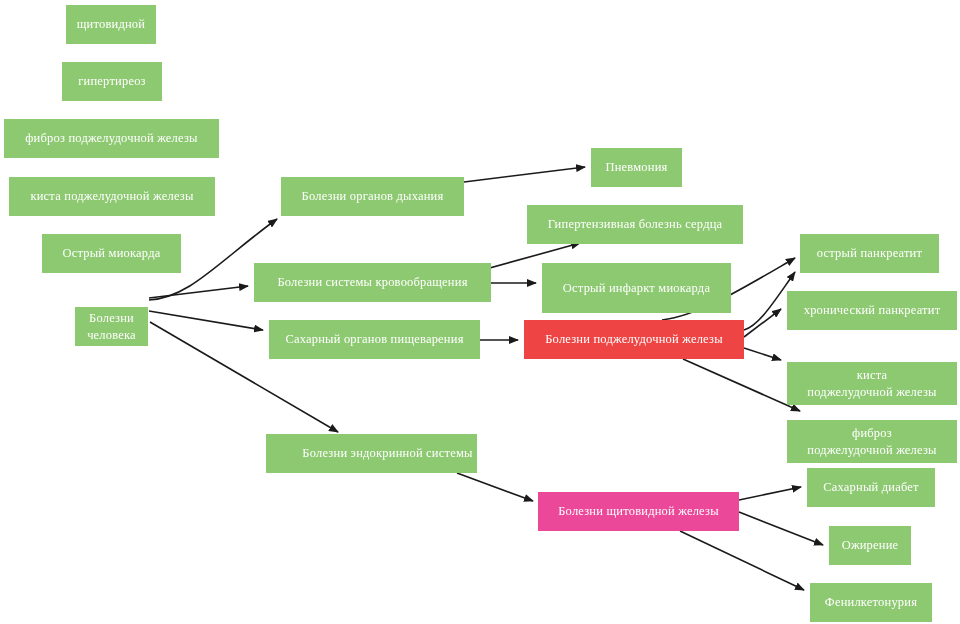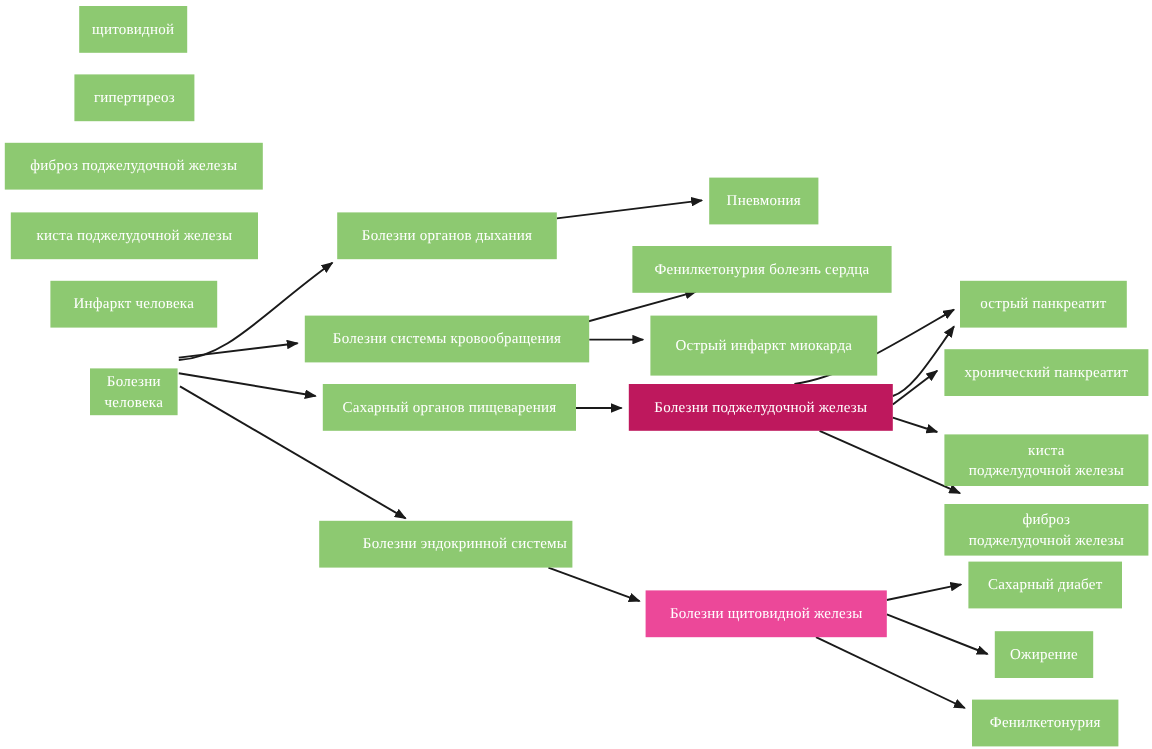--- a/index.html
+++ b/index.html
@@ -78,31 +78,31 @@
         <path d="M 739,512 L 823,545" fill="none" stroke="#1a1a1a" stroke-width="1.6" marker-end="url(#arrowhead)"></path>
         <path d="M 680,531 L 804,590" fill="none" stroke="#1a1a1a" stroke-width="1.6" marker-end="url(#arrowhead)"></path>
       </g>
   </svg>
 
   <div id="node-layer">
       <div class="node" style="left: 66px; top: 5px; width: 90px; height: 39px; background: rgb(141, 201, 113); color: rgb(255, 255, 255);">щитовидной</div>
       <div class="node" style="left: 62px; top: 62px; width: 100px; height: 39px; background: rgb(141, 201, 113); color: rgb(255, 255, 255);">гипертиреоз</div>
       <div class="node" style="left: 4px; top: 119px; width: 215px; height: 39px; background: rgb(141, 201, 113); color: rgb(255, 255, 255);">фиброз поджелудочной железы</div>
       <div class="node" style="left: 9px; top: 177px; width: 206px; height: 39px; background: rgb(141, 201, 113); color: rgb(255, 255, 255);">киста поджелудочной железы</div>
-      <div class="node" style="left: 42px; top: 234px; width: 139px; height: 39px; background: rgb(141, 201, 113); color: rgb(255, 255, 255);">Инфаркт человека</div>
+      <div class="node" style="left: 42px; top: 234px; width: 139px; height: 39px; background: rgb(141, 201, 113); color: rgb(255, 255, 255);">Острый миокарда</div>
       <div class="node two-line" style="left: 75px; top: 290px; width: 73px; height: 39px; background: rgb(141, 201, 113); color: rgb(255, 255, 255);">Болезни
 человека</div>
       <div class="node" style="left: 281px; top: 177px; width: 183px; height: 39px; background: rgb(141, 201, 113); color: rgb(255, 255, 255);">Болезни органов дыхания</div>
       <div class="node" style="left: 254px; top: 263px; width: 237px; height: 39px; background: rgb(141, 201, 113); color: rgb(255, 255, 255);">Болезни системы кровообращения</div>
       <div class="node" style="left: 269px; top: 320px; width: 211px; height: 39px; background: rgb(141, 201, 113); color: rgb(255, 255, 255);">Сахарный органов пищеварения</div>
       <div class="node" style="left: 266px; top: 434px; width: 211px; height: 39px; background: rgb(141, 201, 113); color: rgb(255, 255, 255); padding-left: 36px;">Болезни эндокринной системы</div>
       <div class="node" style="left: 591px; top: 148px; width: 91px; height: 39px; background: rgb(141, 201, 113); color: rgb(255, 255, 255);">Пневмония</div>
-      <div class="node" style="left: 527px; top: 205px; width: 216px; height: 39px; background: rgb(141, 201, 113); color: rgb(255, 255, 255);">Фенилкетонурия болезнь сердца</div>
+      <div class="node" style="left: 527px; top: 205px; width: 216px; height: 39px; background: rgb(141, 201, 113); color: rgb(255, 255, 255);">Гипертензивная болезнь сердца</div>
       <div class="node" style="left: 542px; top: 263px; width: 189px; height: 50px; background: rgb(141, 201, 113); color: rgb(255, 255, 255);">Острый инфаркт миокарда</div>
-      <div class="node" style="left: 524px; top: 320px; width: 220px; height: 39px; background: #be185d; color: rgb(255, 255, 255);">Болезни поджелудочной железы</div>
+      <div class="node" style="left: 524px; top: 320px; width: 220px; height: 39px; background: #ef4444; color: rgb(255, 255, 255);">Болезни поджелудочной железы</div>
       <div class="node" style="left: 538px; top: 492px; width: 201px; height: 39px; background: #ec4899; color: rgb(255, 255, 255);">Болезни щитовидной железы</div>
       <div class="node" style="left: 800px; top: 234px; width: 139px; height: 39px; background: rgb(141, 201, 113); color: rgb(255, 255, 255);">острый панкреатит</div>
       <div class="node" style="left: 787px; top: 291px; width: 170px; height: 39px; background: rgb(141, 201, 113); color: rgb(255, 255, 255);">хронический панкреатит</div>
       <div class="node two-line" style="left: 787px; top: 345px; width: 170px; height: 43px; background: rgb(141, 201, 113); color: rgb(255, 255, 255);">киста
 поджелудочной железы</div>
       <div class="node two-line" style="left: 787px; top: 403px; width: 170px; height: 43px; background: rgb(141, 201, 113); color: rgb(255, 255, 255);">фиброз
 поджелудочной железы</div>
       <div class="node" style="left: 807px; top: 468px; width: 128px; height: 39px; background: rgb(141, 201, 113); color: rgb(255, 255, 255);">Сахарный диабет</div>
       <div class="node" style="left: 829px; top: 526px; width: 82px; height: 39px; background: rgb(141, 201, 113); color: rgb(255, 255, 255);">Ожирение</div>
       <div class="node" style="left: 810px; top: 583px; width: 122px; height: 39px; background: rgb(141, 201, 113); color: rgb(255, 255, 255);">Фенилкетонурия</div>

